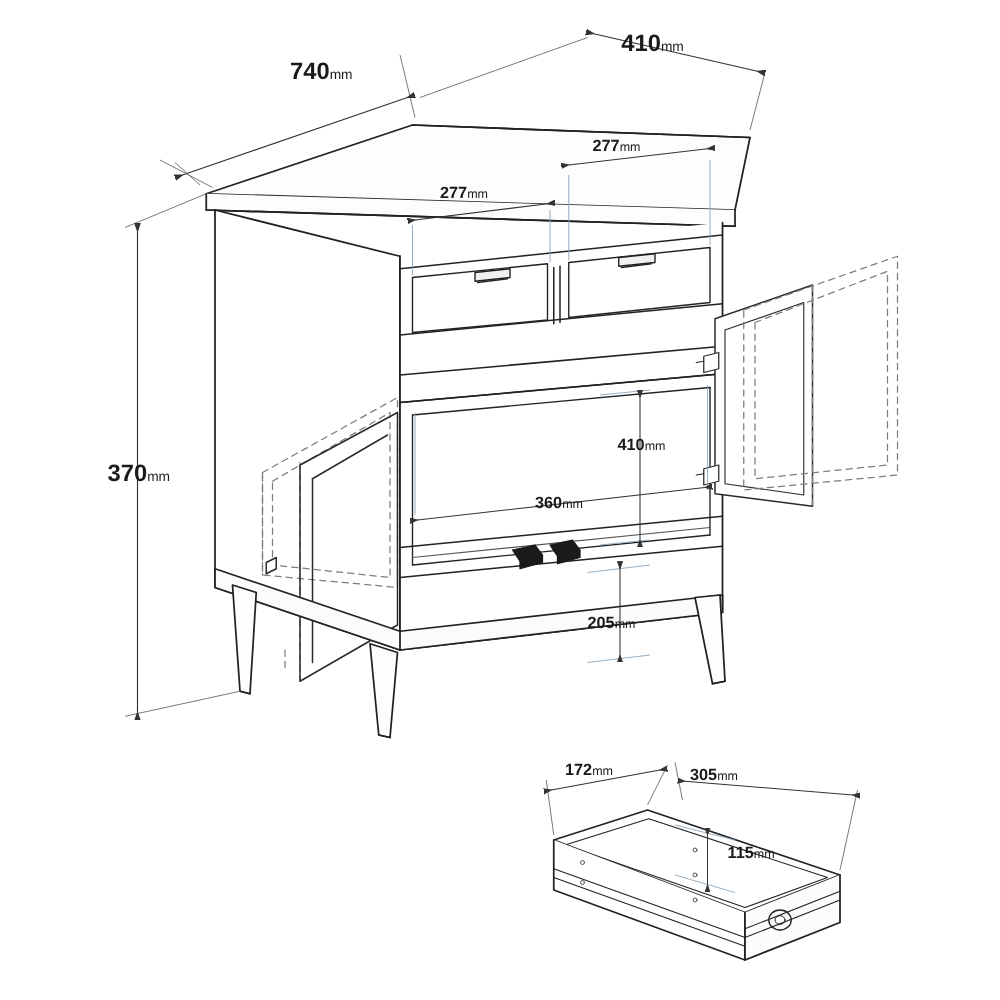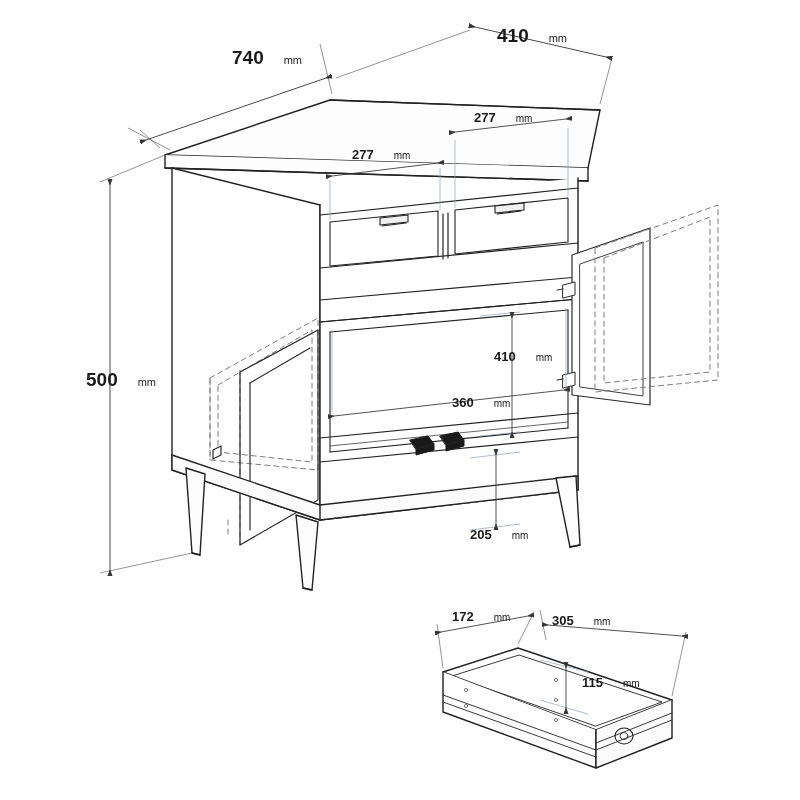--- a/index.html
+++ b/index.html
@@ -31,21 +31,20 @@
     font-family: "Liberation Sans", sans-serif;
     line-height: 1;
   }
   .dim-label .val {
     font-weight: bold;
     font-size: 19px;
   }
   .dim-label .unit {
     font-weight: normal;
     font-size: 11px;
-    padding-left: 20px;
   }
   .dim-label.small .val {
     font-weight: bold;
     font-size: 13px;
   }
   .dim-label.small .unit {
     font-weight: normal;
     font-size: 10px;
   }
 </style>
@@ -272,32 +271,32 @@
 
   <div class="dim-label small" style="left:474px; top:109px;">
     <span class="val">277</span><span class="unit">mm</span>
   </div>
 
   <div class="dim-label small" style="left:352px; top:146px;">
     <span class="val">277</span><span class="unit">mm</span>
   </div>
 
   <div class="dim-label" style="left:86px; top:370px;">
-    <span class="val">500</span><span class="unit">mm</span>
+    <span class="val">370</span><span class="unit">mm</span>
   </div>
 
   <div class="dim-label small" style="left:494px; top:348px;">
     <span class="val">410</span><span class="unit">mm</span>
   </div>
 
-  <div class="dim-label small" style="left:452px; top:394px;text-align:center;">
+  <div class="dim-label small" style="left:428px; top:394px;text-align:center;">
     <span class="val">360</span><span class="unit">mm</span>
   </div>
 
-  <div class="dim-label small" style="left:470px; top:490px;margin-top:36px;">
+  <div class="dim-label small" style="left:470px; top:490px;">
     <span class="val">205</span><span class="unit">mm</span>
   </div>
 
   <div class="dim-label small" style="left:452px; top:608px;">
     <span class="val">172</span><span class="unit">mm</span>
   </div>
 
   <div class="dim-label small" style="left:552px; top:612px;">
     <span class="val">305</span><span class="unit">mm</span>
   </div>

